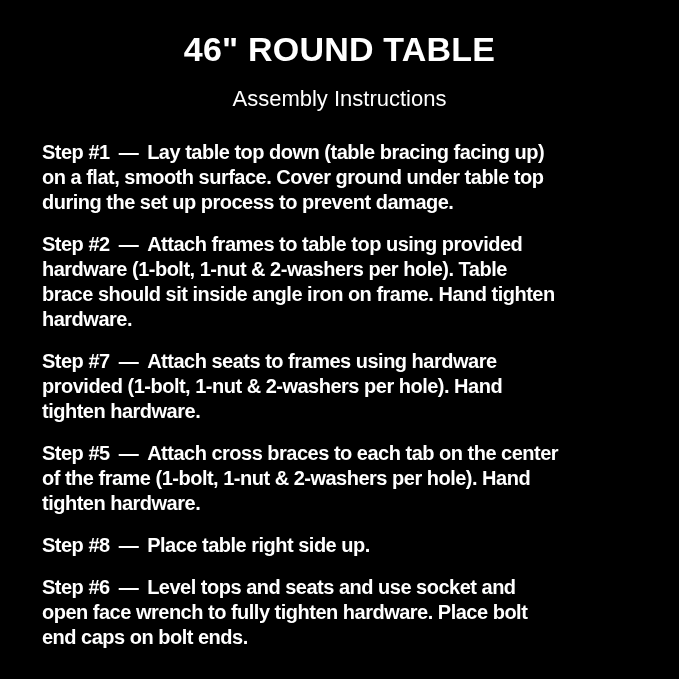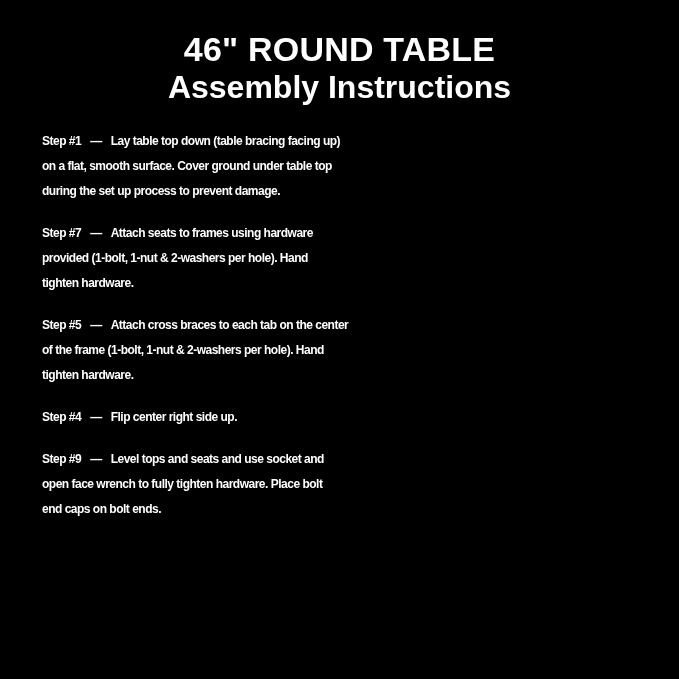--- a/index.html
+++ b/index.html
@@ -18,32 +18,32 @@
     padding-top: 28px;
   }
   .header { text-align: center; }
   .title {
     font-size: 34px;
     line-height: 42px;
     letter-spacing: 0.2px;
     font-weight: 700;
   }
   .subtitle {
-    font-size: 32px;
+    font-size: 22px;
     line-height: 33px;
-    margin-top: 1px;
-    font-weight: 700;
+    margin-top: 12px;
+    font-weight: 400;
   }
   .steps {
     margin-top: 25px;
     padding-left: 42px;
     padding-right: 8px;
   }
   .step {
-    font-size: 12px;
+    font-size: 20px;
     line-height: 25px;
     letter-spacing: -0.5px;
     margin-bottom: 17px;
     font-weight: 700;
   }
   .step-label { white-space: nowrap; }
   .step-dash { display: inline-block; margin: 0 9px; }
   .step-text { white-space: pre-wrap; }
 </style>
 </head>
@@ -55,31 +55,37 @@
     <div class="subtitle">Assembly Instructions</div>
   </div>
 
   <div class="steps">
     <p class="step">
       <span class="step-label">Step #1</span><span class="step-dash">—</span><span class="step-text">Lay table top down (table bracing facing up)
 on a flat, smooth surface. Cover ground under table top
 during the set up process to prevent damage.</span>
     </p>
     <p class="step">
+      <span class="step-label">Step #2</span><span class="step-dash">—</span><span class="step-text">Attach frames to table top using provided
+hardware (1-bolt, 1-nut &amp; 2-washers per hole). Table
+brace should sit inside angle iron on frame. Hand tighten
+hardware.</span>
+    </p>
+    <p class="step">
       <span class="step-label">Step #7</span><span class="step-dash">—</span><span class="step-text">Attach seats to frames using hardware
 provided (1-bolt, 1-nut &amp; 2-washers per hole). Hand
 tighten hardware.</span>
     </p>
     <p class="step">
       <span class="step-label">Step #5</span><span class="step-dash">—</span><span class="step-text">Attach cross braces to each tab on the center
 of the frame (1-bolt, 1-nut &amp; 2-washers per hole). Hand
 tighten hardware.</span>
     </p>
     <p class="step">
-      <span class="step-label">Step #4</span><span class="step-dash">—</span><span class="step-text">Flip center right side up.</span>
+      <span class="step-label">Step #8</span><span class="step-dash">—</span><span class="step-text">Place table right side up.</span>
     </p>
     <p class="step">
-      <span class="step-label">Step #9</span><span class="step-dash">—</span><span class="step-text">Level tops and seats and use socket and
+      <span class="step-label">Step #6</span><span class="step-dash">—</span><span class="step-text">Level tops and seats and use socket and
 open face wrench to fully tighten hardware. Place bolt
 end caps on bolt ends.</span>
     </p>
   </div>
 </div>
 
 </body></html>

